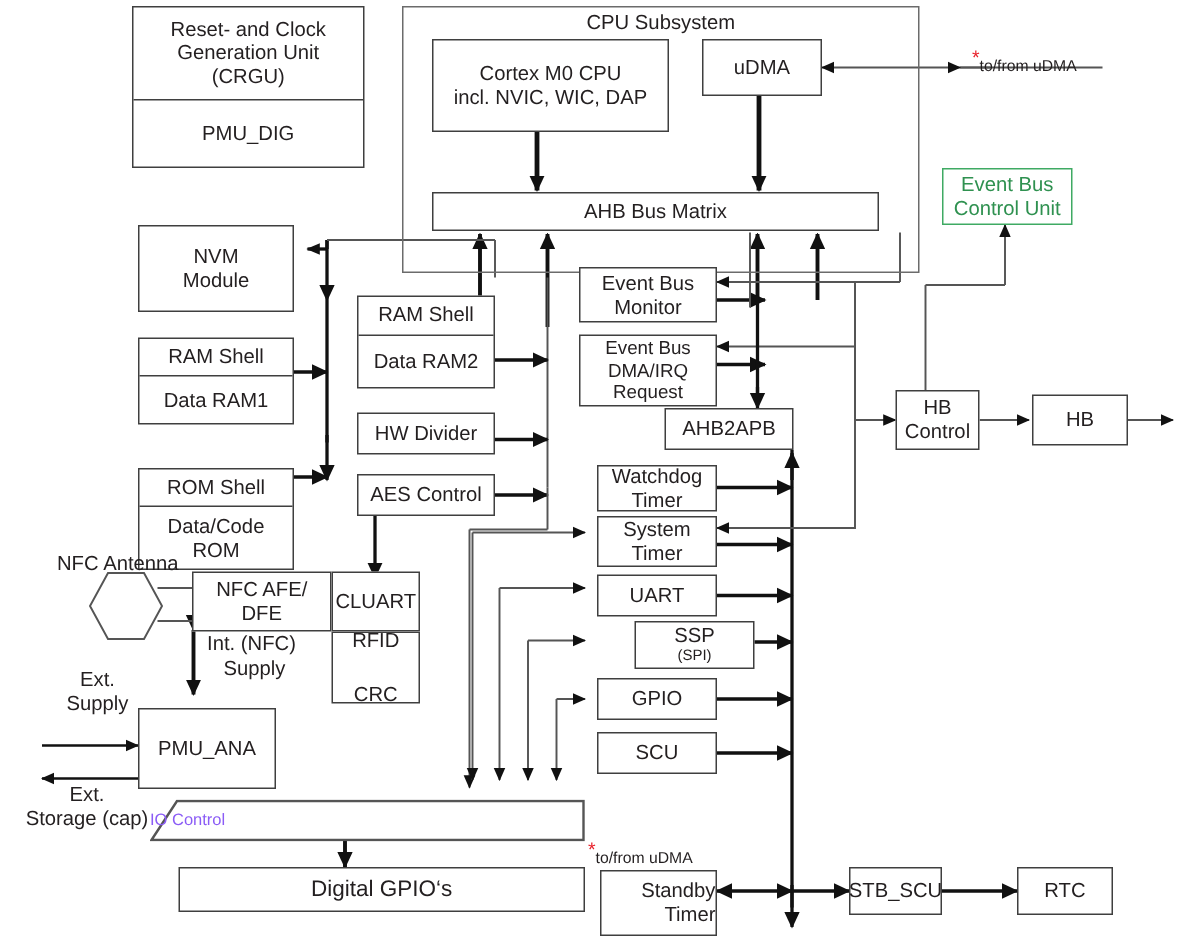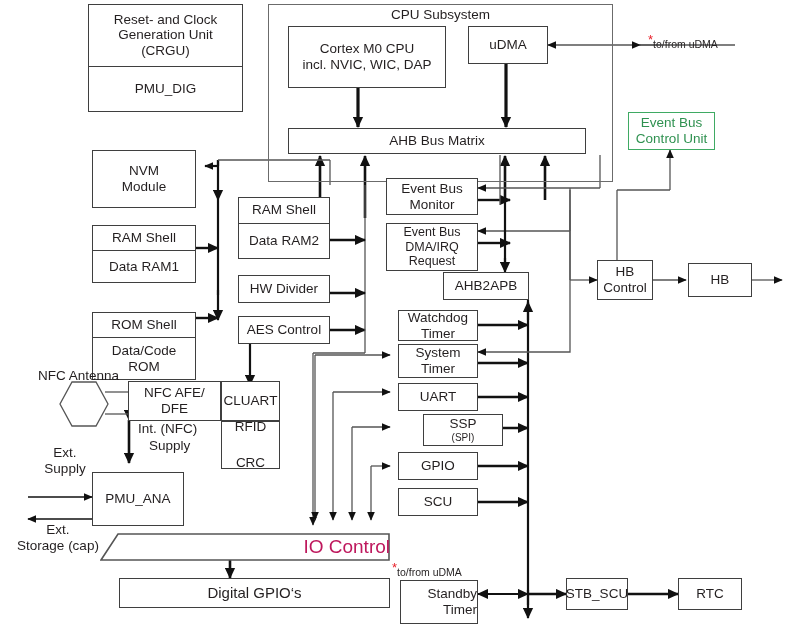--- a/index.html
+++ b/index.html
@@ -14,21 +14,21 @@
   .cell{width:100%;display:flex;align-items:center;justify-content:center;text-align:left;}
   .cell.div{border-top:1.3px solid #3f3f3f;}
   .group{position:absolute;box-sizing:border-box;border:1.3px solid #6b6b6b;background:transparent;}
   .grouptitle{position:absolute;font-size:13.5px;color:#231f20;text-align:center;}
   .lbl{position:absolute;font-size:13.5px;color:#231f20;text-align:center;line-height:1.15;}
   .green{border-color:#3faa63;color:#2f9150;}
   .note{position:absolute;font-size:10.5px;color:#231f20;white-space:nowrap;}
   .star{color:#e8202a;font-size:13px;vertical-align:super;line-height:0;}
   .trap{position:absolute;box-sizing:border-box;}
   .trap .tlabel{position:absolute;left:0;right:0;top:50%;transform:translateY(-50%);
-       text-align:right;font-size:19px;color:#be185d;}
+       text-align:left;font-size:11px;color:#8b5cf6;}
   .sub{font-size:10px;}
 </style>
 </head>
 <body>
 
 <div id="root">
 
   <svg class="wires" viewBox="0 0 800 633">
     <defs>
       <marker id="ah" markerWidth="9" markerHeight="9" refX="8.2" refY="4.5" orient="auto" markerUnits="userSpaceOnUse">

